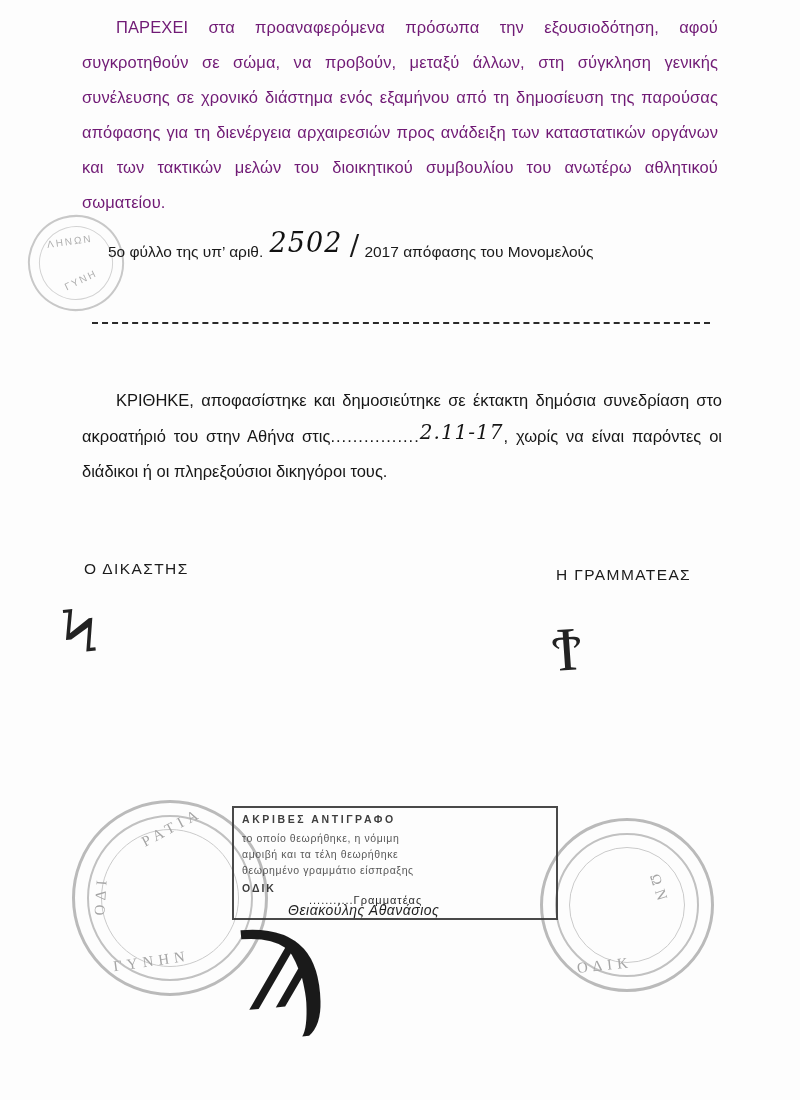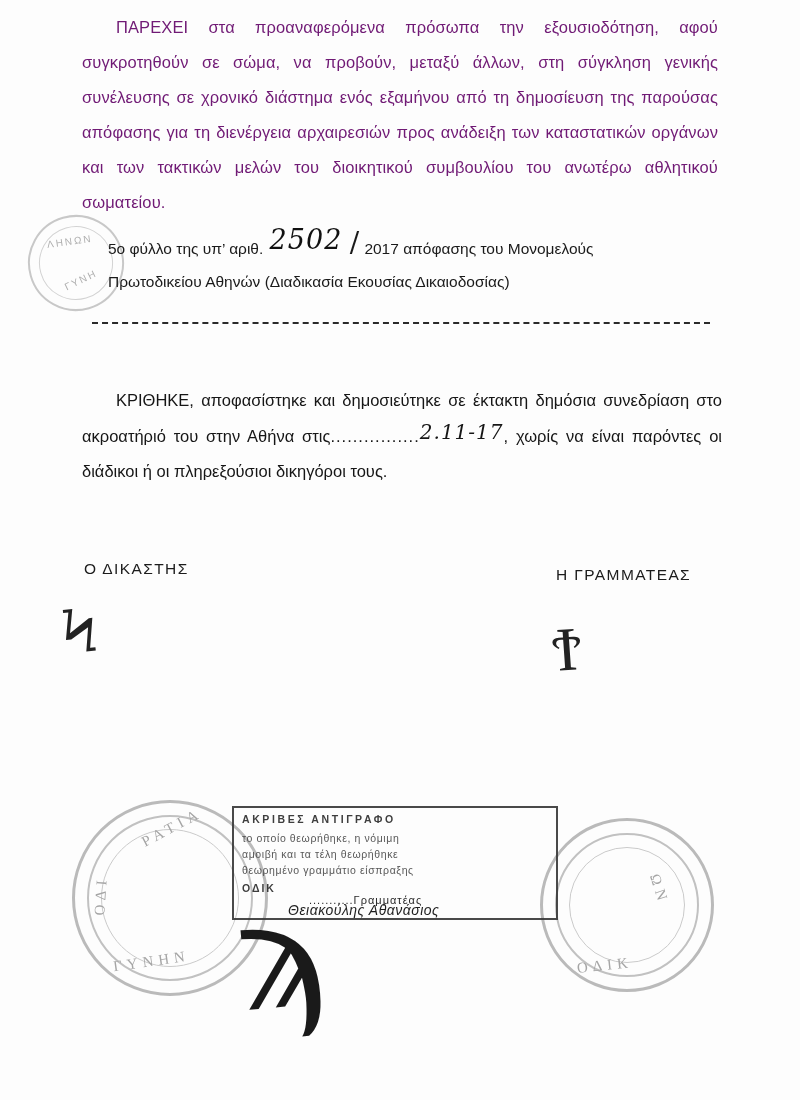--- a/index.html
+++ b/index.html
@@ -40,21 +40,21 @@
     text-indent: 34px;
   }
 
   
   .folio {
     position: absolute;
     left: 108px;
     top: 228px;
     width: 620px;
     font-size: 15.5px;
-    line-height: 33px;
+    line-height: 39px;
     color: #1a1a1a;
   }
   .folio .ln2 { display: block; }
   .hand-num {
     font-family: "DejaVu Serif", serif;
     font-size: 27px;
     font-style: italic;
     color: #111;
     letter-spacing: 1px;
     position: relative;
@@ -298,21 +298,20 @@
   <div class="stamp-left-top">
     <div class="txt">ΛΗΝΩΝ</div>
     <div class="txt2">ΓΥΝΗ</div>
   </div>
 
   <div class="folio">
     <span>5ο φύλλο της υπ’ αριθ.</span>
     <span class="hand-num">2502</span>
     <span class="hand-slash">/</span>
     <span>2017 απόφασης του Μονομελούς</span>
-    <span class="ln2">Πρωτοδικείου Αθηνών (Διαδικασία Εκουσίας Δικαιοδοσίας)</span>
   </div>
 
   <div class="sep"></div>
 
   <div class="decision">
     <p class="indent-first">
       <span>ΚΡΙΘΗΚΕ, αποφασίστηκε και δημοσιεύτηκε σε έκτακτη δημόσια συνεδρίαση στο ακροατήριό του στην Αθήνα στις</span><span class="dots">................</span><span class="hand-date">2.11-17</span><span>,</span>
       <span>χωρίς να είναι παρόντες οι διάδικοι ή οι πληρεξούσιοι δικηγόροι τους.</span>
     </p>
   </div>

